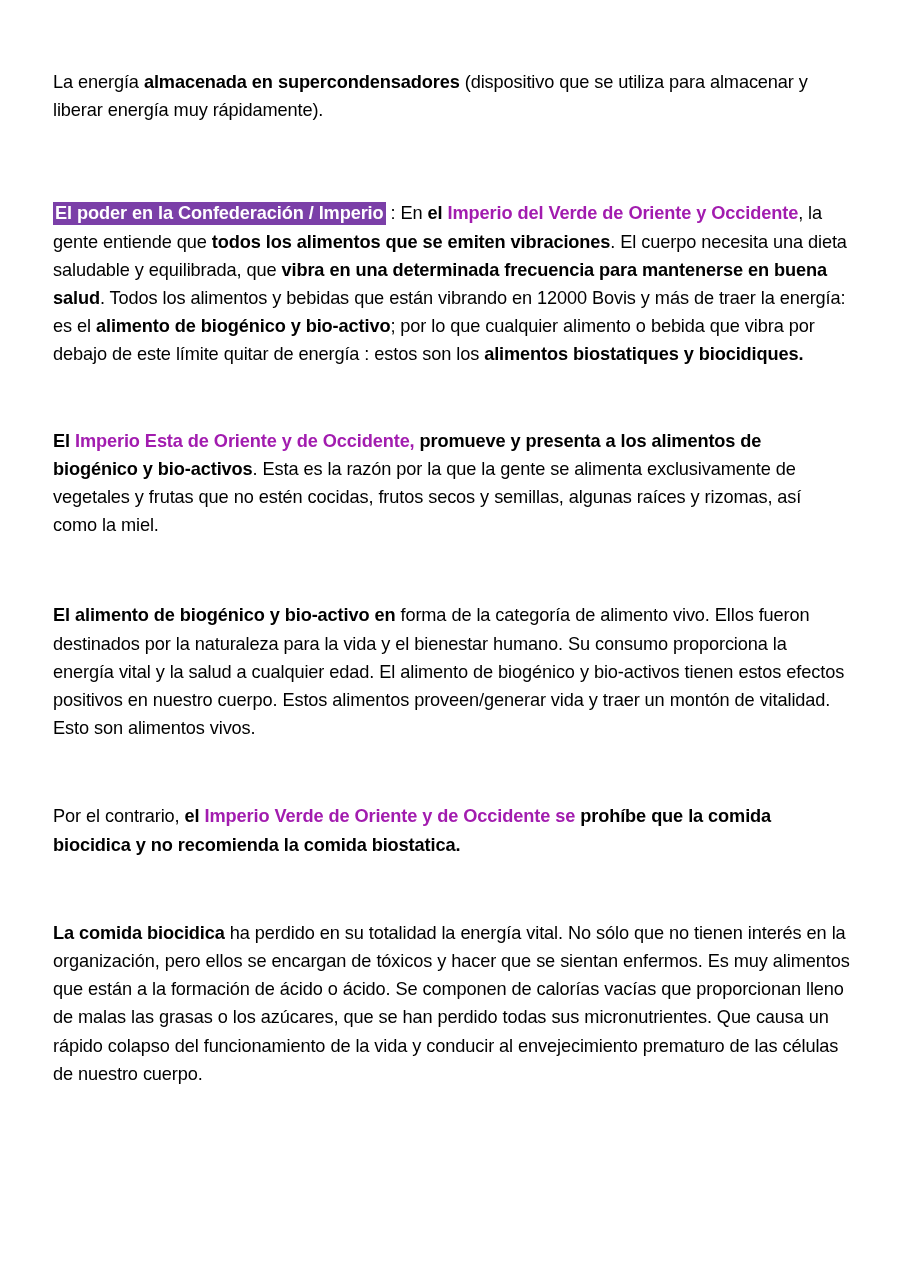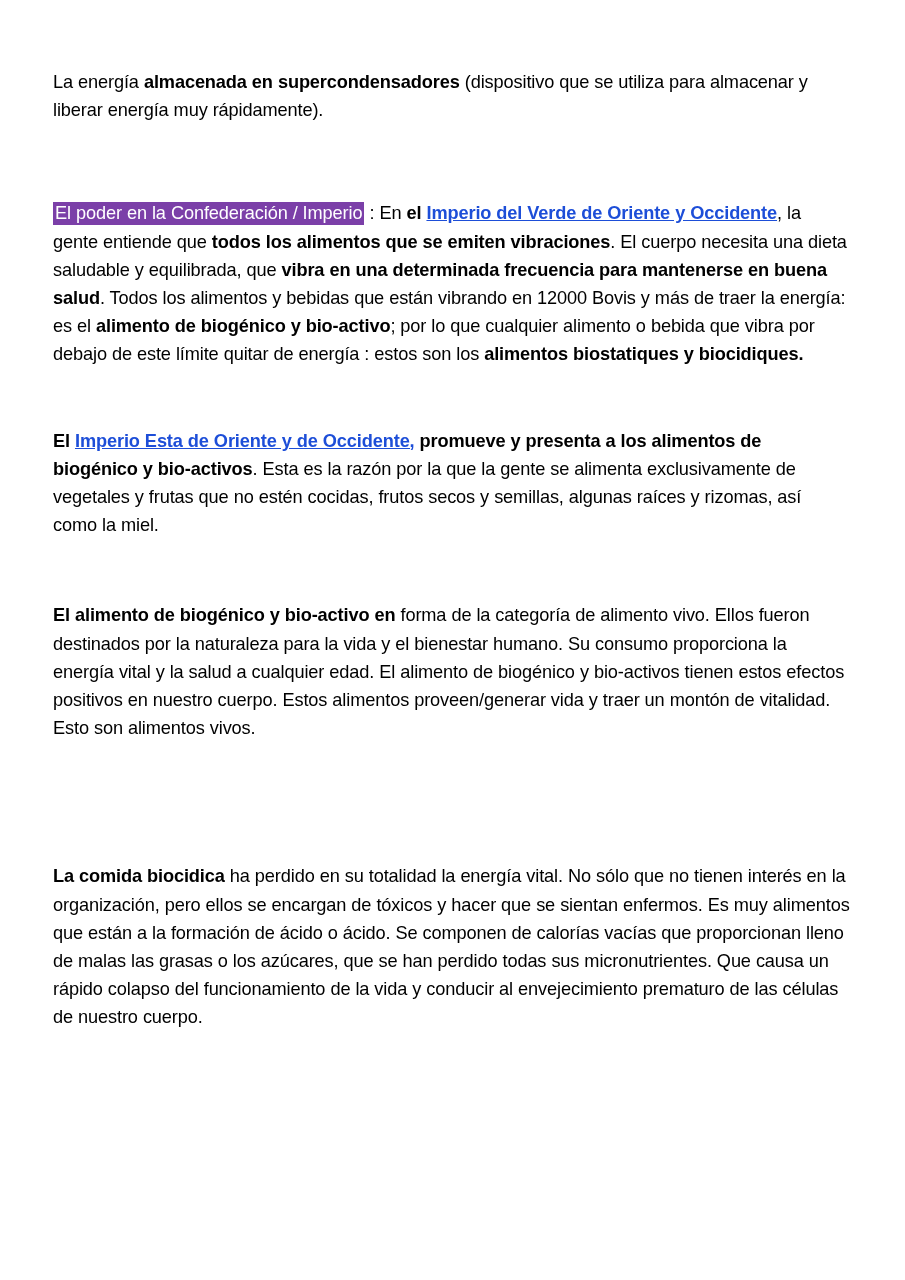--- a/index.html
+++ b/index.html
@@ -41,26 +41,26 @@
     color: #000000;
   }
   
   .gap-1 { height: 75px; }
   .gap-2 { height: 58px; }
   .gap-3 { height: 62px; }
   .gap-4 { height: 60px; }
   .gap-5 { height: 60px; }
 
   b, .b { font-weight: bold; }
-  .green-b { color: #1d4ed8; font-weight: bold; text-decoration: underline; }
+  .green-b { color: #a21caf; font-weight: bold; }
   .u { }
   .hl {
     background-color: #7B3FA8;
     color: #ffffff;
-    font-weight: normal;
+    font-weight: bold;
     padding: 1px 2px 2px 2px;
     box-decoration-break: clone;
     -webkit-box-decoration-break: clone;
   }
 </style>
 </head>
 <body>
 
 <div class="page">
   <div class="doc-body">
@@ -74,19 +74,20 @@
     <div class="gap-2"></div>
 
     <p class="para"><b class="b">El </b><span class="green-b">Imperio Esta de Oriente y de Occidente,</span><b class="b"> promueve y presenta a los alimentos de biogénico y bio-activos</b><span>. Esta es la razón por la que la gente se alimenta exclusivamente de vegetales y frutas que no estén cocidas, frutos secos y semillas, algunas raíces y rizomas, así como la miel.</span></p>
 
     <div class="gap-3"></div>
 
     <p class="para"><b class="b">El alimento de biogénico y bio-activo en</b><span> forma de la categoría de alimento vivo. Ellos fueron destinados por la naturaleza para la vida y el bienestar humano. Su consumo proporciona la energía vital y la salud a cualquier edad. El alimento de biogénico y bio-activos tienen estos efectos positivos en nuestro cuerpo. Estos alimentos proveen/generar vida y traer un montón de vitalidad. Esto son alimentos vivos.</span></p>
 
     <div class="gap-4"></div>
 
+    <p class="para"><span>Por el contrario, </span><b class="b">el </b><span class="green-b">Imperio Verde de Oriente y de Occidente se</span><b class="b"> prohíbe que la comida biocidica y no recomienda la comida biostatica.</b></p>
 
     <div class="gap-5"></div>
 
     <p class="para"><b class="b">La comida biocidica</b><span> ha perdido en su totalidad la energía vital. No sólo que no tienen interés en la organización, pero ellos se encargan de tóxicos y hacer que se sientan enfermos. Es muy alimentos que están a la formación de ácido o ácido. Se componen de calorías vacías que proporcionan lleno de malas las grasas o los azúcares, que se han perdido todas sus micronutrientes. Que causa un rápido colapso del funcionamiento de la vida y conducir al envejecimiento prematuro de las células de nuestro cuerpo.</span></p>
 
   </div>
 </div>
 
 </body></html>

